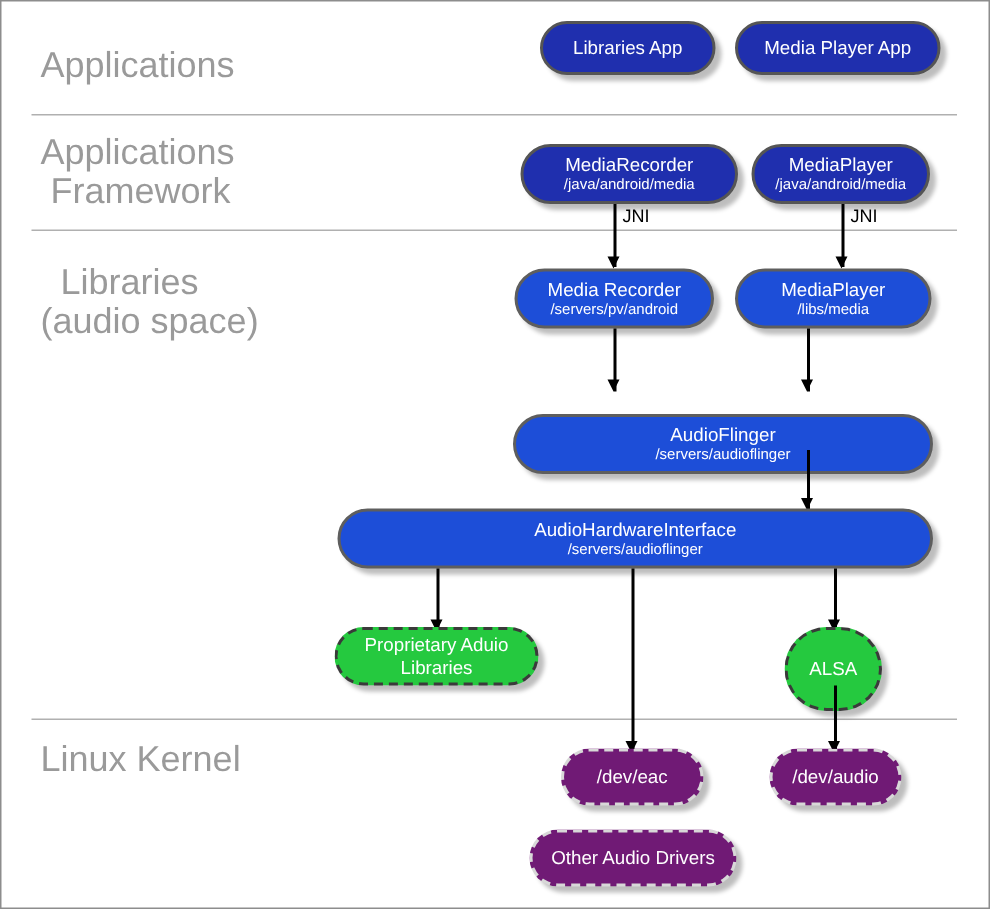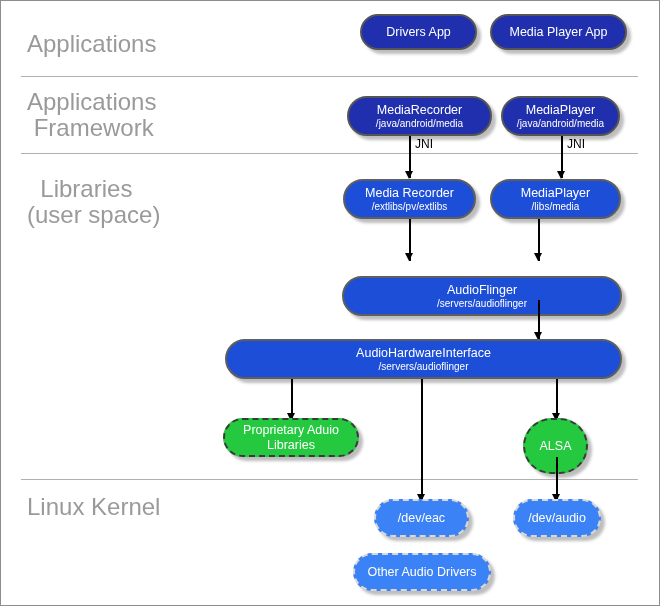--- a/index.html
+++ b/index.html
@@ -72,21 +72,21 @@
   }
   .node.green {
     background: #1d4ed8;
     border: 2px solid #5e5e5e;
   }
   .node.green-dashed {
     background: #25c93f;
     border: 2px dashed #3a3a3a;
   }
   .node.red-dashed {
-    background: #3b82f6;
+    background: #701a75;
     border: 2px dashed #d8d8d8;
   }
 
   
   .connector {
     position: absolute;
     width: 1.5px;
     background: #000000;
   }
   .arrowhead {
@@ -113,26 +113,26 @@
   <div class="divider" style="top:75px;"></div>
   <div class="divider" style="top:152px;"></div>
   <div class="divider" style="top:478px;"></div>
 
   <div class="section-label" style="left:26px; top:30px;">Applications</div>
 
   <div class="section-label" style="left:26px; top:88px;">Applications
  Framework</div>
 
   <div class="section-label" style="left:26px; top:175px;">  Libraries
-(user space)</div>
+(audio space)</div>
 
   <div class="section-label" style="left:26px; top:493px;">Linux Kernel</div>
 
   <div class="node blue" style="left:359px; top:13px; width:117px; height:36px;">
-    <span class="title">Drivers App</span>
+    <span class="title">Libraries App</span>
   </div>
 
   <div class="node blue" style="left:489px; top:13px; width:137px; height:36px;">
     <span class="title">Media Player App</span>
   </div>
 
   <div class="node blue" style="left:346px; top:95px; width:145px; height:40px;">
     <span class="title">MediaRecorder</span>
     <span class="subtitle">/java/android/media</span>
   </div>
@@ -145,21 +145,21 @@
   <div class="connector" style="left:408px; top:135px; height:42px;"></div>
   <div class="arrowhead" style="left:404px; top:170px;"></div>
   <div class="edge-label" style="left:414px; top:136px;">JNI</div>
 
   <div class="connector" style="left:560px; top:135px; height:42px;"></div>
   <div class="arrowhead" style="left:556px; top:170px;"></div>
   <div class="edge-label" style="left:566px; top:136px;">JNI</div>
 
   <div class="node green" style="left:342px; top:178px; width:133px; height:40px;">
     <span class="title">Media Recorder</span>
-    <span class="subtitle">/extlibs/pv/extlibs</span>
+    <span class="subtitle">/servers/pv/android</span>
   </div>
 
   <div class="node green" style="left:489px; top:178px; width:131px; height:40px;">
     <span class="title">MediaPlayer</span>
     <span class="subtitle">/libs/media</span>
   </div>
 
   <div class="connector" style="left:408px; top:218px; height:42px;"></div>
   <div class="arrowhead" style="left:404px; top:252px;"></div>
 

